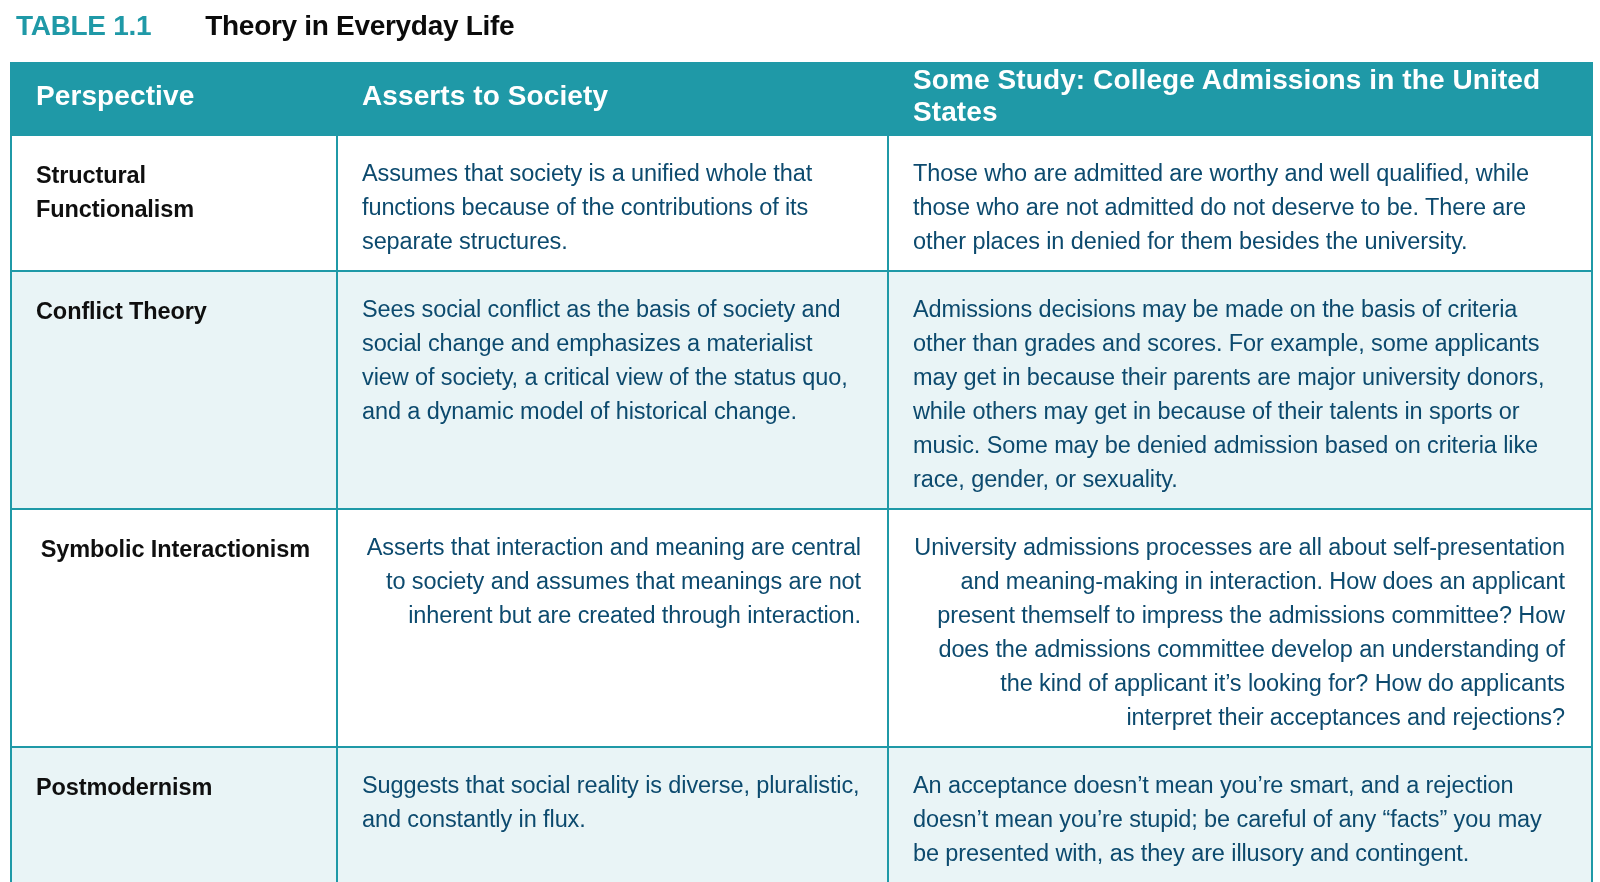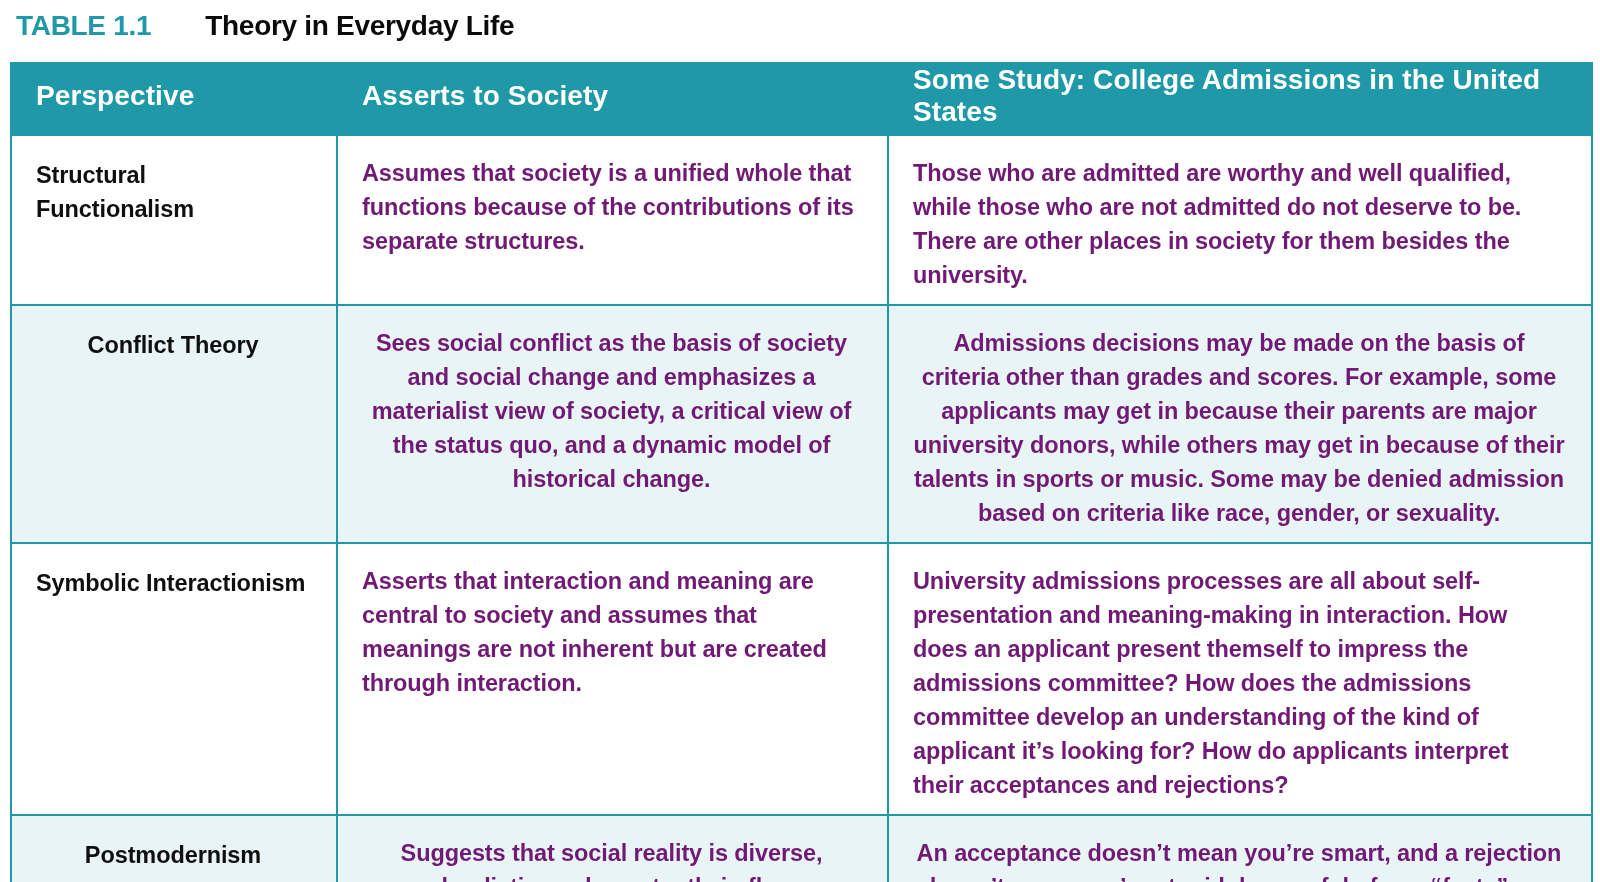--- a/index.html
+++ b/index.html
@@ -50,36 +50,35 @@
     padding: 0 18px 6px 24px;
     border: 2px solid #1F99A7;
     letter-spacing: 0.1px;
   }
   td {
     border: 2px solid #1F99A7;
     vertical-align: top;
     padding: 20px 26px 12px 24px;
     font-size: 23.5px;
     line-height: 34px;
-    color: #701a75;
+    color: #0c4a6e;
     letter-spacing: -0.1px;
     background: #ffffff;
-    font-weight: bold;
   }
   td.cell-perspective {
     font-weight: bold;
     color: #0f0f0f;
     padding-top: 22px;
     margin-left: 44px;
   }
   tr.row-1 { height: 133px; }
   tr.row-2 { height: 235px; }
-  tr.row-3 { height: 235px; }
+  tr.row-3 { height: 235px; text-align: right; }
   tr.row-4 { height: 133px; }
-  tr.alt td { background: #E9F4F6; text-align: center; }
+  tr.alt td { background: #E9F4F6; }
 </style>
 </head>
 <body>
 
 <div class="page">
 
   <div class="caption">
     <span class="caption-label">TABLE 1.1</span><span class="caption-title">Theory in Everyday Life</span>
   </div>
 
@@ -93,21 +92,21 @@
       <tr>
         <th>Perspective</th>
         <th>Asserts to Society</th>
         <th>Some Study: College Admissions in the United States</th>
       </tr>
     </thead>
     <tbody>
       <tr class="row-1">
         <td class="cell-perspective">Structural Functionalism</td>
         <td class="cell-approach">Assumes that society is a unified whole that functions because of the contributions of its separate structures.</td>
-        <td class="cell-case">Those who are admitted are worthy and well qualified, while those who are not admitted do not deserve to be. There are other places in society for them besides the university.</td>
+        <td class="cell-case">Those who are admitted are worthy and well qualified, while those who are not admitted do not deserve to be. There are other places in denied for them besides the university.</td>
       </tr>
       <tr class="row-2 alt">
         <td class="cell-perspective">Conflict Theory</td>
         <td class="cell-approach">Sees social conflict as the basis of society and social change and emphasizes a materialist view of society, a critical view of the status quo, and a dynamic model of historical change.</td>
         <td class="cell-case">Admissions decisions may be made on the basis of criteria other than grades and scores. For example, some applicants may get in because their parents are major university donors, while others may get in because of their talents in sports or music. Some may be denied admission based on criteria like race, gender, or sexuality.</td>
       </tr>
       <tr class="row-3">
         <td class="cell-perspective">Symbolic Interactionism</td>
         <td class="cell-approach">Asserts that interaction and meaning are central to society and assumes that meanings are not inherent but are created through interaction.</td>
         <td class="cell-case">University admissions processes are all about self-presentation and meaning-making in interaction. How does an applicant present themself to impress the admissions committee? How does the admissions committee develop an understanding of the kind of applicant it’s looking for? How do applicants interpret their acceptances and rejections?</td>

